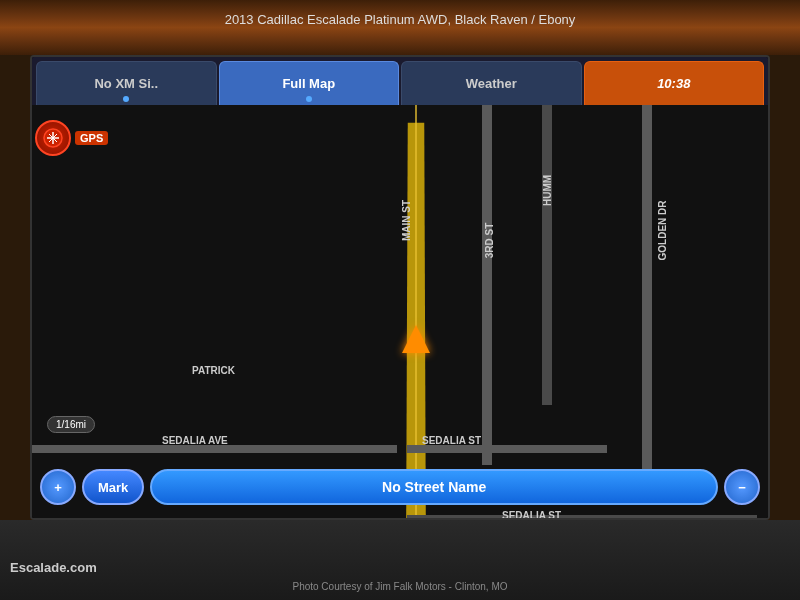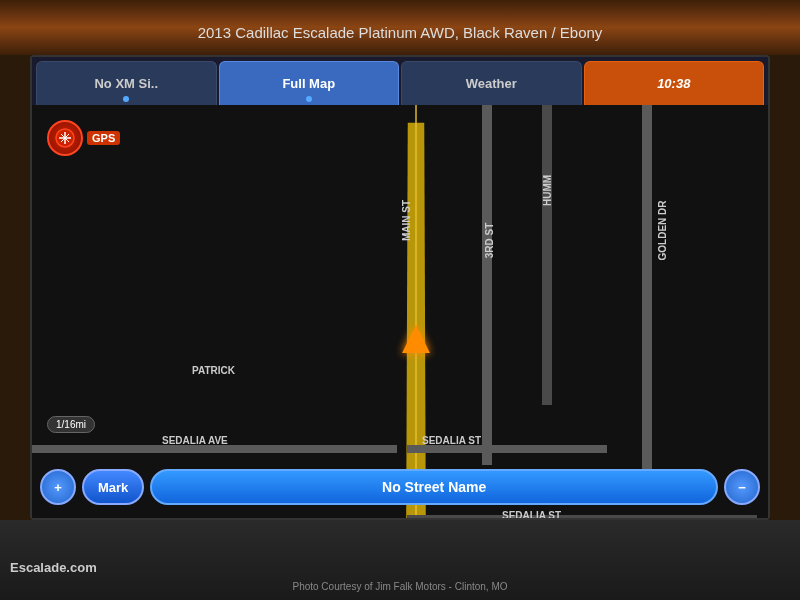--- a/index.html
+++ b/index.html
@@ -195,21 +195,21 @@
       border-left: 14px solid transparent;
       border-right: 14px solid transparent;
       border-bottom: 28px solid #ff8c00;
       filter: drop-shadow(0 0 4px #ff8c00);
     }
 
     
     .gps-icon-container {
       position: absolute;
       top: 15px;
-      left: 15px;
+      left: 3px;
       display: flex;
       align-items: center;
       gap: 4px;
     }
 
     .gps-satellite-icon {
       width: 36px;
       height: 36px;
       border-radius: 50%;
       background: radial-gradient(circle, #cc2200, #881100);
@@ -331,25 +331,25 @@
       bottom: 25px;
       left: 10px;
       color: #ccc;
       font-size: 13px;
       font-weight: bold;
     }
 
     
     .page-title {
       position: absolute;
-      top: 24px;
+      top: 12px;
       left: 50%;
       transform: translateX(-50%);
       color: #ddd;
-      font-size: 15px;
+      font-size: 13px;
       white-space: nowrap;
     }
 
     .map-bg {
       position: absolute;
       inset: 0;
       background: #111;
     }
 
     

